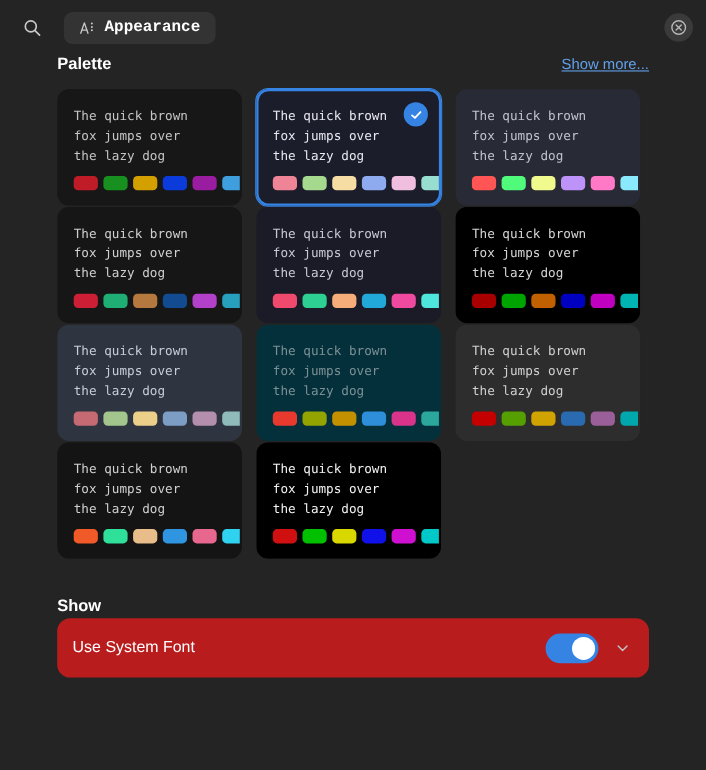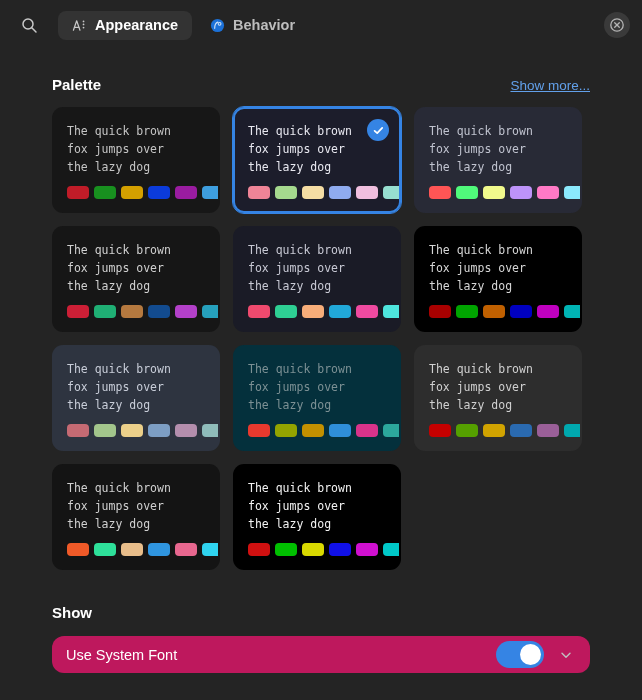--- a/index.html
+++ b/index.html
@@ -26,20 +26,21 @@
     border-radius: 8px;
     margin-right: 4px;
   }
   .tabs {
     display: flex;
     align-items: center;
     gap: 4px;
     flex: 1;
     justify-content: flex-start;
     padding-left: 8px;
+    font-family: Liberation Mono, monospace;
   }
   .tab {
     display: flex;
     align-items: center;
     gap: 8px;
     padding: 7px 14px;
     border-radius: 8px;
     color: #bdbdbd;
     font-size: 14.5px;
     font-weight: bold;
@@ -61,39 +62,38 @@
   }
 
   
   .content {
     padding: 0 52px;
   }
   .section-head {
     display: flex;
     align-items: baseline;
     justify-content: space-between;
-    margin-top: 26px;
     margin-bottom: 14px;
   }
   .section-title {
     font-size: 15px;
     font-weight: bold;
     color: #ffffff;
   }
   .show-more {
     font-size: 13.5px;
     color: #62a0ea;
     text-decoration: underline;
   }
 
   
   .palette-grid {
     display: grid;
     grid-template-columns: repeat(3, 168px);
-    gap: 13px 13px;
+    gap: 1px 13px;
   }
   .palette-card {
     position: relative;
     width: 168px;
     height: 106px;
     border-radius: 11px;
     padding: 14px 13px 12px 13px;
     border: 2px solid transparent;
     display: flex;
     flex-direction: column;
@@ -130,23 +130,23 @@
     border-radius: 50%;
     background: #3584e4;
     display: flex;
     align-items: center;
     justify-content: center;
   }
 
   
   .font-section { margin-top: 34px; }
   .font-row {
-    margin-top: 15px;
-    height: 37px;
-    background: #be185d;
+    margin-top: 3px;
+    height: 54px;
+    background: #b91c1c;
     border-radius: 12px;
     display: flex;
     align-items: center;
     padding: 0 14px;
   }
   .font-row-label {
     flex: 1;
     font-size: 14.5px;
     color: #ffffff;
   }
@@ -193,30 +193,20 @@
           <path d="M1.5 13 L5 3 L8.5 13" stroke="#c9c9c9" stroke-width="1.3" stroke-linecap="round" stroke-linejoin="round"></path>
           <line x1="2.8" y1="10" x2="7.2" y2="10" stroke="#c9c9c9" stroke-width="1.3" stroke-linecap="round"></line>
           <circle cx="12.3" cy="3.6" r="0.95" fill="#c9c9c9"></circle>
           <circle cx="12.3" cy="6.9" r="0.95" fill="#c9c9c9"></circle>
           <circle cx="12.3" cy="10.2" r="0.95" fill="#c9c9c9"></circle>
         </svg>
       </span>
       <span class="tlabel">Appearance</span>
     </div>
 
-    <div class="tab">
-      <span>
-        <svg width="15" height="15" viewBox="0 0 16 16">
-          <circle cx="8" cy="8" r="7" fill="#1c71d8"></circle>
-          <path d="M5 11 C5 7.5 6.5 5 8.4 4.4" stroke="#cfe2f7" stroke-width="1.2" fill="none" stroke-linecap="round"></path>
-          <circle cx="10.2" cy="6.2" r="1.5" fill="none" stroke="#cfe2f7" stroke-width="1.1"></circle>
-        </svg>
-      </span>
-      <span class="tlabel">Behavior</span>
-    </div>
 
 
 
   </div>
 
   <div class="close-btn">
     <span>
       <svg width="16" height="16" viewBox="0 0 16 16" fill="none" stroke="#b5b5b5" stroke-width="1.3">
         <circle cx="8" cy="8" r="6.2"></circle>
         <line x1="5.7" y1="5.7" x2="10.3" y2="10.3" stroke-linecap="round"></line>

